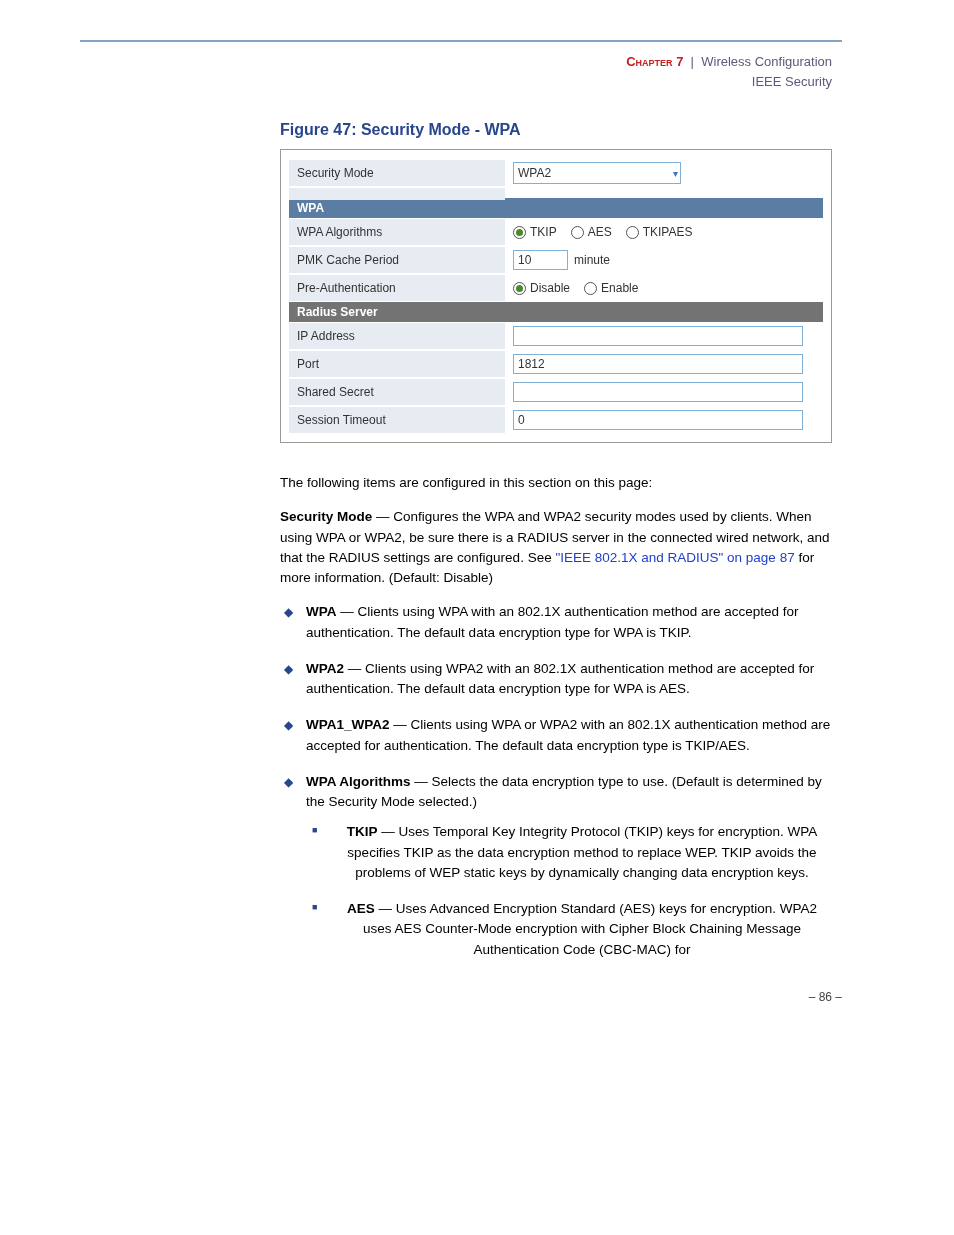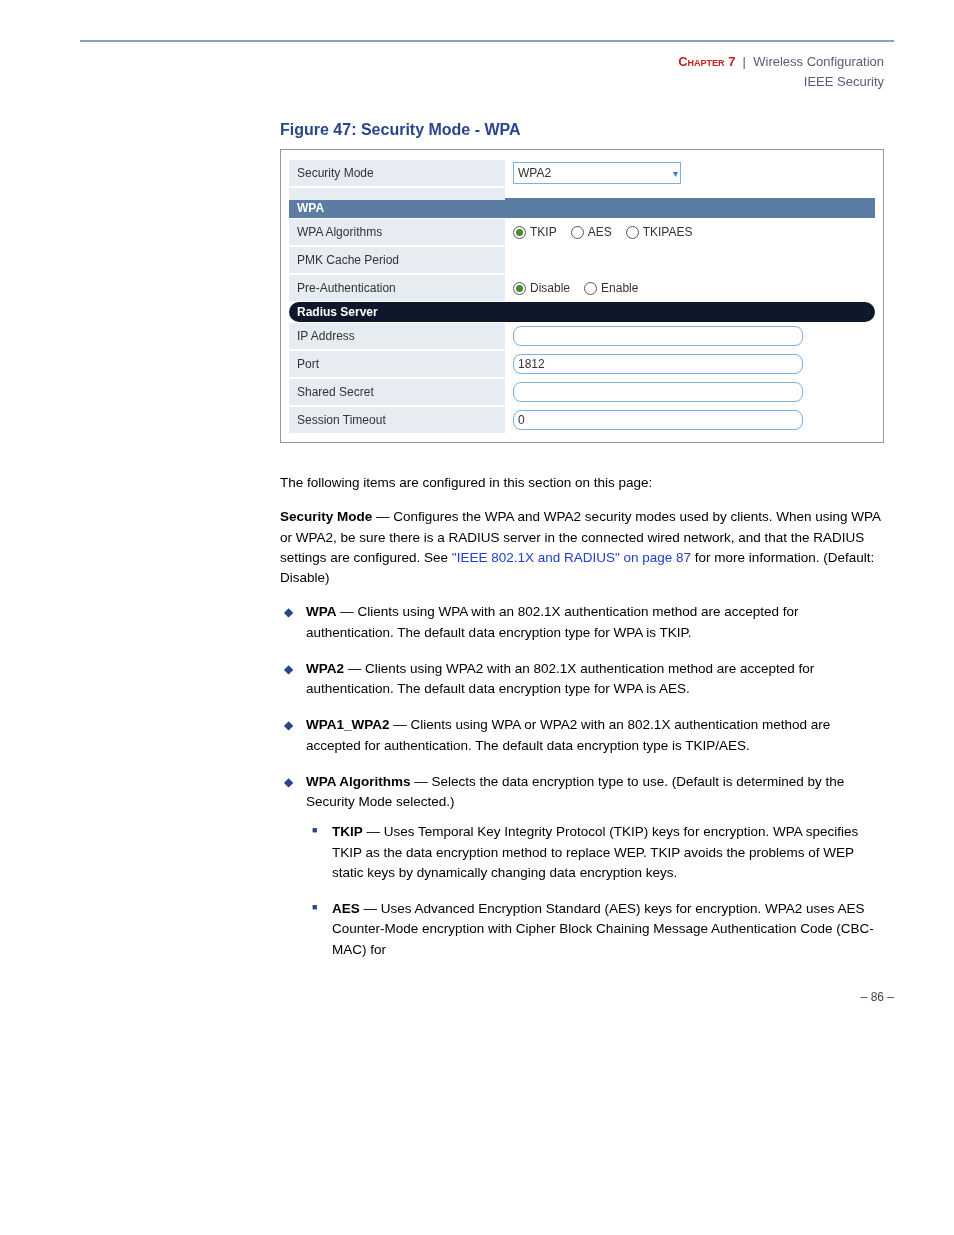--- a/index.html
+++ b/index.html
@@ -4,21 +4,21 @@
 <style>
   body {
     margin: 0;
     padding: 0;
     font-family: Verdana, Arial, sans-serif;
     background: #fff;
     color: #000;
     width: 954px;
   }
   .page {
-    padding: 40px 60px 30px 80px;
+    padding: 40px 112px 30px 80px;
   }
   .header-line {
     border-bottom: 2px solid #86a3c4;
     padding-bottom: 0;
     margin-bottom: 6px;
   }
   .header-text {
     text-align: right;
     font-size: 13px;
     color: #5a5a7a;
@@ -70,22 +70,21 @@
     gap: 6px;
   }
   .ss-section-bar {
     background: #5b7da3;
     color: #fff;
     font-weight: bold;
     padding: 3px 8px;
     font-size: 12px;
   }
   .ss-section-bar.sub {
-    background: #0f172a;
-    border-radius: 10px;
+    background: #737373;
   }
   .ss-select {
     border: 1px solid #7eb0d8;
     background: #fff;
     height: 20px;
     width: 160px;
     display: flex;
     align-items: center;
     justify-content: space-between;
     padding: 0 2px 0 4px;
@@ -98,21 +97,21 @@
   .ss-input {
     border: 1px solid #7eb0d8;
     background: #fff;
     height: 18px;
     padding: 0 4px;
     font-size: 12px;
     display: flex;
     align-items: center;
   }
   .ss-input.small { width: 45px; }
-  .ss-input.wide { width: 280px; border-radius: 8px; }
+  .ss-input.wide { width: 280px; }
   .radio-dot {
     display: inline-block;
     width: 11px; height: 11px;
     border: 1px solid #555;
     border-radius: 50%;
     position: relative;
     vertical-align: middle;
   }
   .radio-dot.checked::after {
     content: "";
@@ -146,20 +145,21 @@
     color: #28468c;
     position: absolute;
     left: 4px;
     top: 1px;
     font-size: 12px;
   }
   ul.square {
     list-style: none;
     padding-left: 0;
     margin: 10px 0 0 0;
+    text-align: center;
   }
   ul.square > li {
     position: relative;
     padding-left: 26px;
     margin-bottom: 16px;
   }
   ul.square > li::before {
     content: "■";
     color: #28468c;
     position: absolute;
@@ -224,20 +224,26 @@
                 <span class="radio-dot"></span>
                 <span>TKIPAES</span>
               </div>
           </div>
         </div>
       </div>
 
 
       <div class="ss-row">
         <div class="ss-label-col">PMK Cache Period</div>
+        <div class="ss-value-col">
+          <div class="ss-input small">
+              <span>10</span>
+            </div>
+          <span>minute</span>
+        </div>
       </div>
 
       <div class="ss-row">
         <div class="ss-label-col">Pre-Authentication</div>
         <div class="ss-value-col">
           <div class="radio-group">
             <div class="radio-opt">
                 <span class="radio-dot checked"></span>
                 <span>Disable</span>
               </div>

